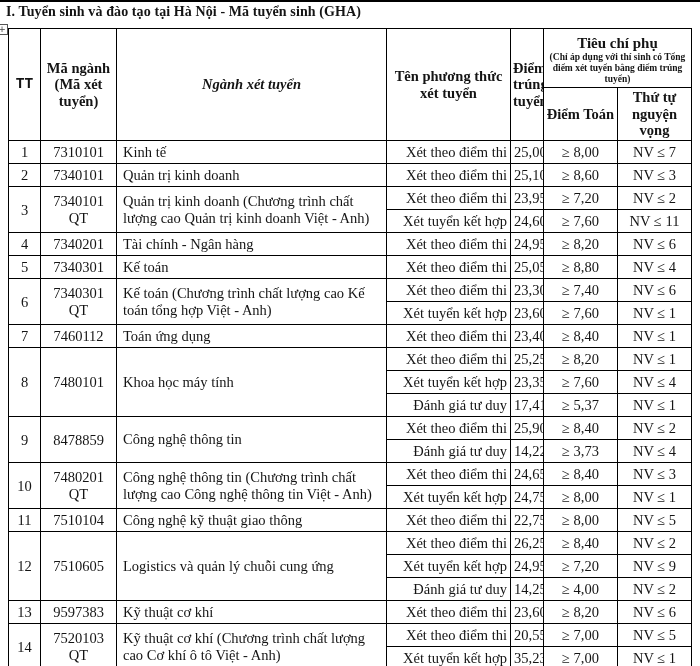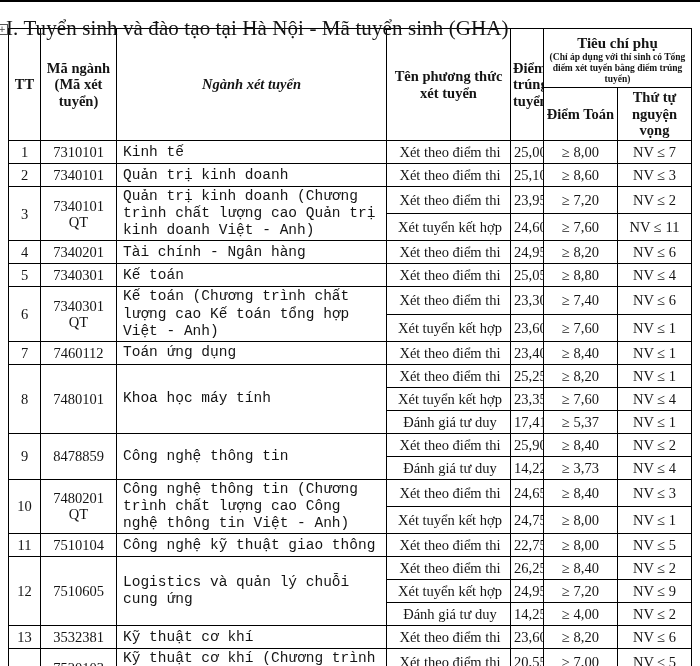--- a/index.html
+++ b/index.html
@@ -7,23 +7,23 @@
   body {
     width: 700px;
     height: 666px;
     position: relative;
     font-family: "Liberation Serif", "DejaVu Serif", serif;
     color: #141414;
     border-top: 2px solid #000;
     overflow: hidden;
   }
   .page-title {
-    font-size: 21px;
-    font-weight: normal;
-    padding: 14px 0 0 6px;
+    font-size: 14px;
+    font-weight: bold;
+    padding: 2px 0 0 6px;
     letter-spacing: 0.1px;
     height: 26px;
     white-space: nowrap;
   }
   .table-handle {
     position: absolute;
     left: -4px;
     top: 22px;
     width: 12px;
     height: 11px;
@@ -52,37 +52,37 @@
     font-size: 14.5px;
     line-height: 1.15;
     padding: 1px 2px;
   }
   .adm td {
     font-size: 14.5px;
     line-height: 1.12;
     padding: 1px 3px;
     height: 23px;
   }
-  .col-tt    { width: 32px; }
+  .col-tt    { width: 32px; font-family: Liberation Mono, monospace; }
   .col-code  { width: 76px; }
   .col-name  { width: 270px; font-style: italic; }
   .col-meth  { width: 124px; }
   .col-score { width: 33px; }
   .col-math  { width: 60px; }
   .col-nv    { width: 69px; }
   .hrow1 th { height: 55px; }
   .hrow2 th { height: 40px; }
   .crit-cell { padding: 0; }
   .crit-title { font-size: 15px; font-weight: bold; line-height: 1.1; padding-top: 5px; }
   .crit-note  { font-size: 9.5px; font-weight: bold; line-height: 1.18; padding: 0 2px 1px 2px; }
   .sub-math { font-size: 14px; }
   .sub-nv   { font-size: 12.5px; line-height: 1.15; padding: 0 10px; margin-top: 24px; }
   td.c-center { text-align: center; }
-  td.c-left   { text-align: center; padding-left: 6px; }
-  td.c-name   { text-align: left; padding-left: 6px; line-height: 1.18; font-family: Liberation Mono, monospace; }
+  td.c-left   { text-align: right; padding-left: 6px; }
+  td.c-name   { text-align: left; padding-left: 6px; line-height: 1.18; }
 </style>
 </head>
 <body>
 
 <div class="page-title">I. Tuyển sinh và đào tạo tại Hà Nội - Mã tuyển sinh (GHA)</div>
 
 <span class="table-handle">+</span>
 
 <table class="adm">
   <thead>
@@ -254,21 +254,21 @@
         <td class="c-center">NV ≤ 9</td>
       </tr>
       <tr>
         <td class="c-left">Đánh giá tư duy</td>
         <td class="c-center">14,25</td>
         <td class="c-center">≥ 4,00</td>
         <td class="c-center">NV ≤ 2</td>
       </tr>
       <tr>
         <td class="c-center">13</td>
-        <td class="c-center">3532381</td>
+        <td class="c-center">9597383</td>
         <td class="c-name">Kỹ thuật cơ khí</td>
         <td class="c-left">Xét theo điểm thi</td>
         <td class="c-center">23,60</td>
         <td class="c-center">≥ 8,20</td>
         <td class="c-center">NV ≤ 6</td>
       </tr>
       <tr>
         <td class="c-center" rowspan="2">14</td>
         <td class="c-center" rowspan="2">7520103 QT</td>
         <td class="c-name" rowspan="2">Kỹ thuật cơ khí (Chương trình chất lượng cao Cơ khí ô tô Việt - Anh)</td>

